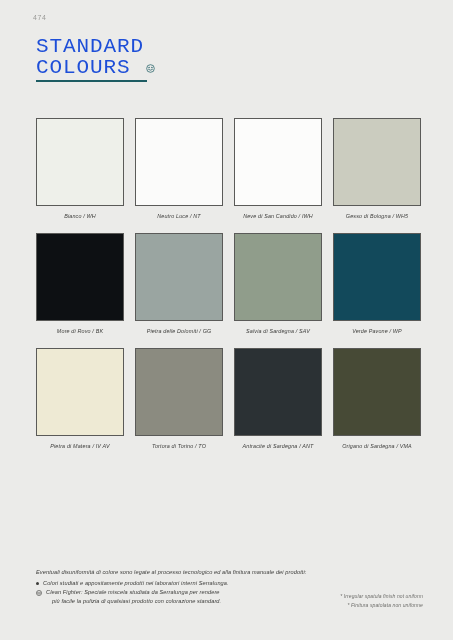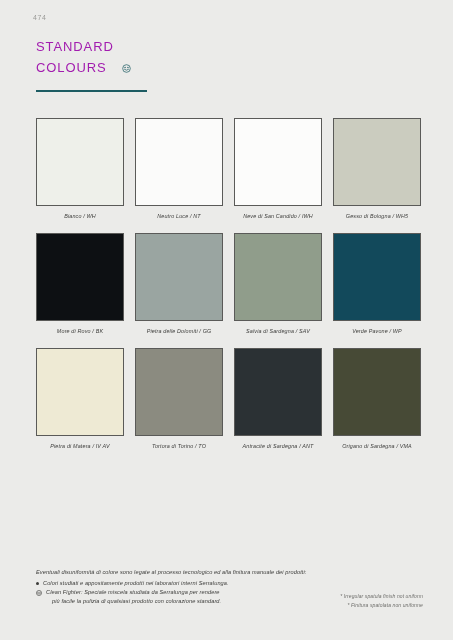--- a/index.html
+++ b/index.html
@@ -32,35 +32,35 @@
     font-family: "Liberation Sans", sans-serif;
   }
 
   .title-block {
     position: absolute;
     left: 36px;
     top: 36px;
     width: 300px;
   }
   .title-line {
-    font-size: 13px;
+    font-size: 21px;
     line-height: 21px;
     letter-spacing: 0.9px;
-    color: #a21caf;
+    color: #1d4ed8;
     font-weight: 400;
-    font-family: Liberation Sans, sans-serif;
+    font-family: Liberation Mono, monospace;
     white-space: nowrap;
   }
   .title-line-2 {
     display: flex;
     align-items: center;
     gap: 15px;
     border-bottom: 2px solid #1d5c63;
     width: 111px;
-    padding-bottom: 12px;
+    padding-bottom: 2px;
   }
   .cf-icon {
     display: inline-block;
     width: 9px;
     height: 9px;
     flex: 0 0 auto;
     position: relative;
     top: 1px;
   }
   .cf-icon svg { display: block; }

